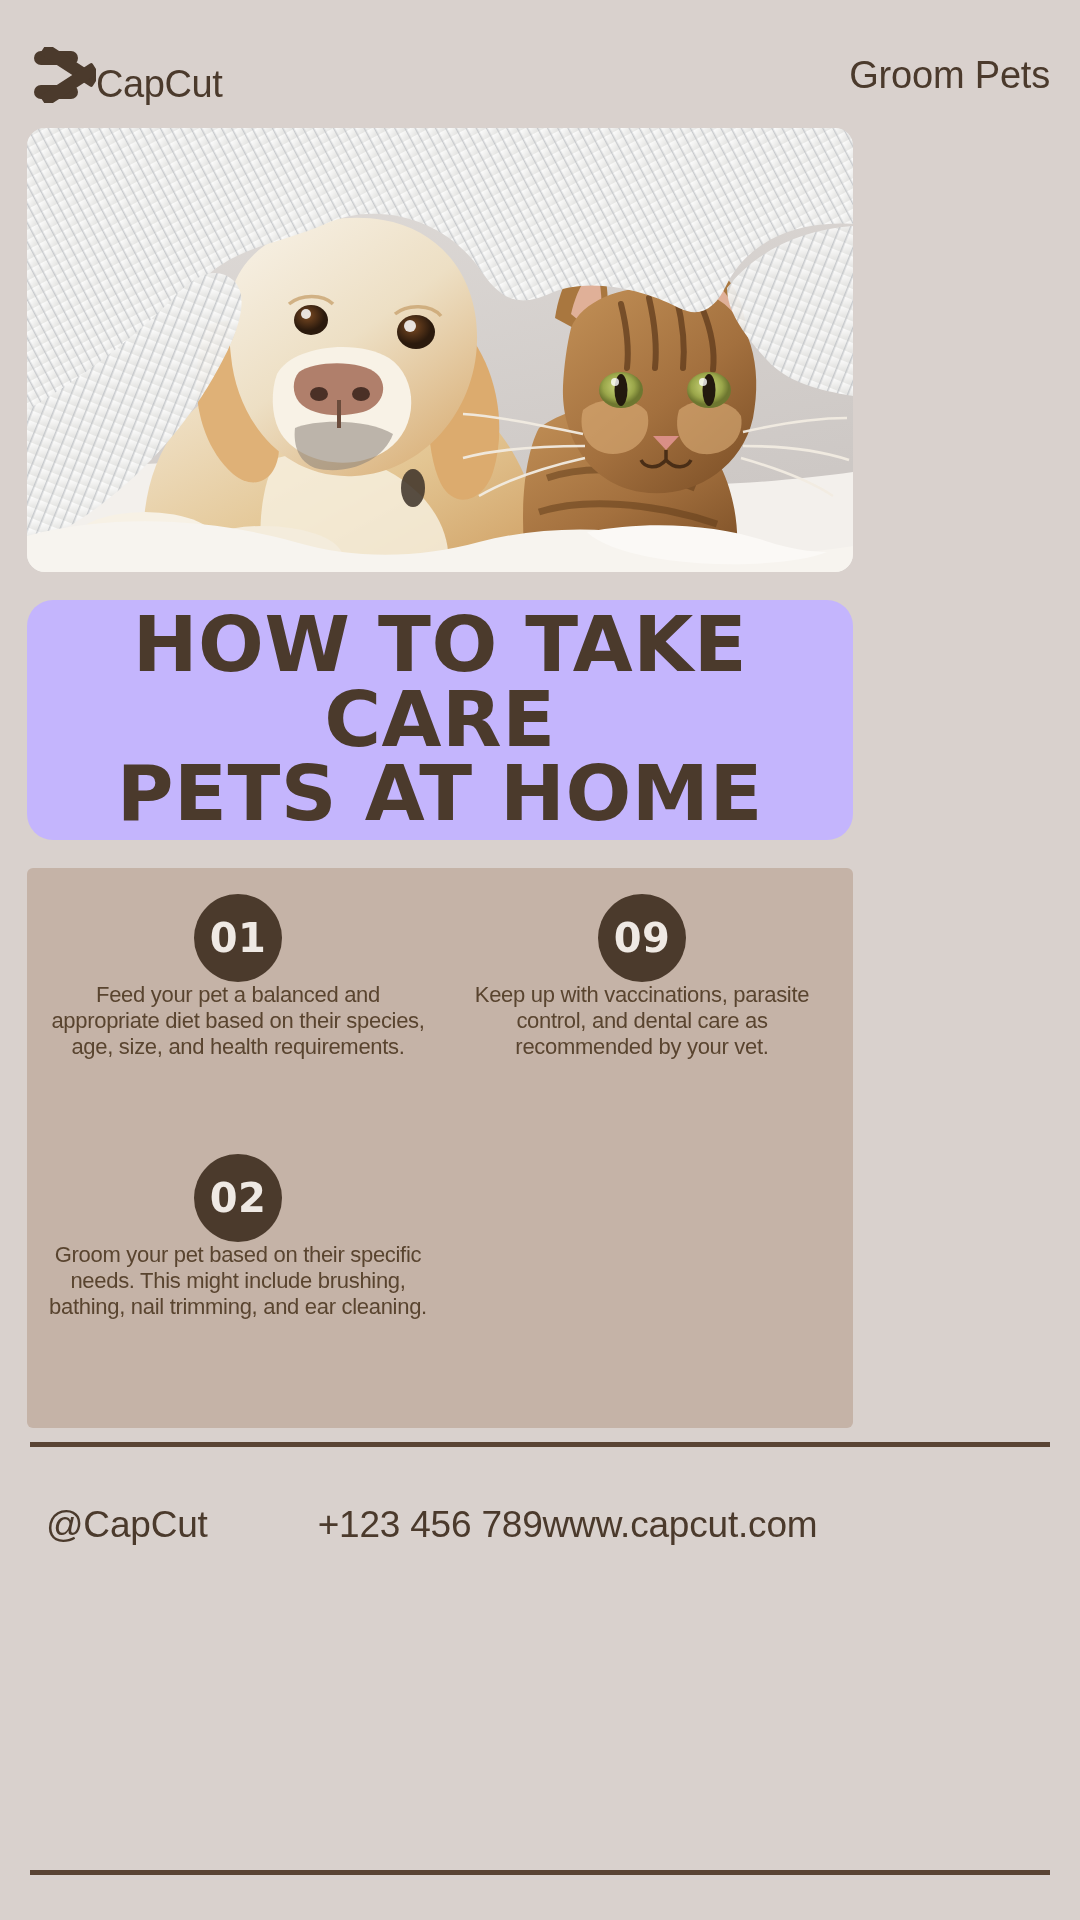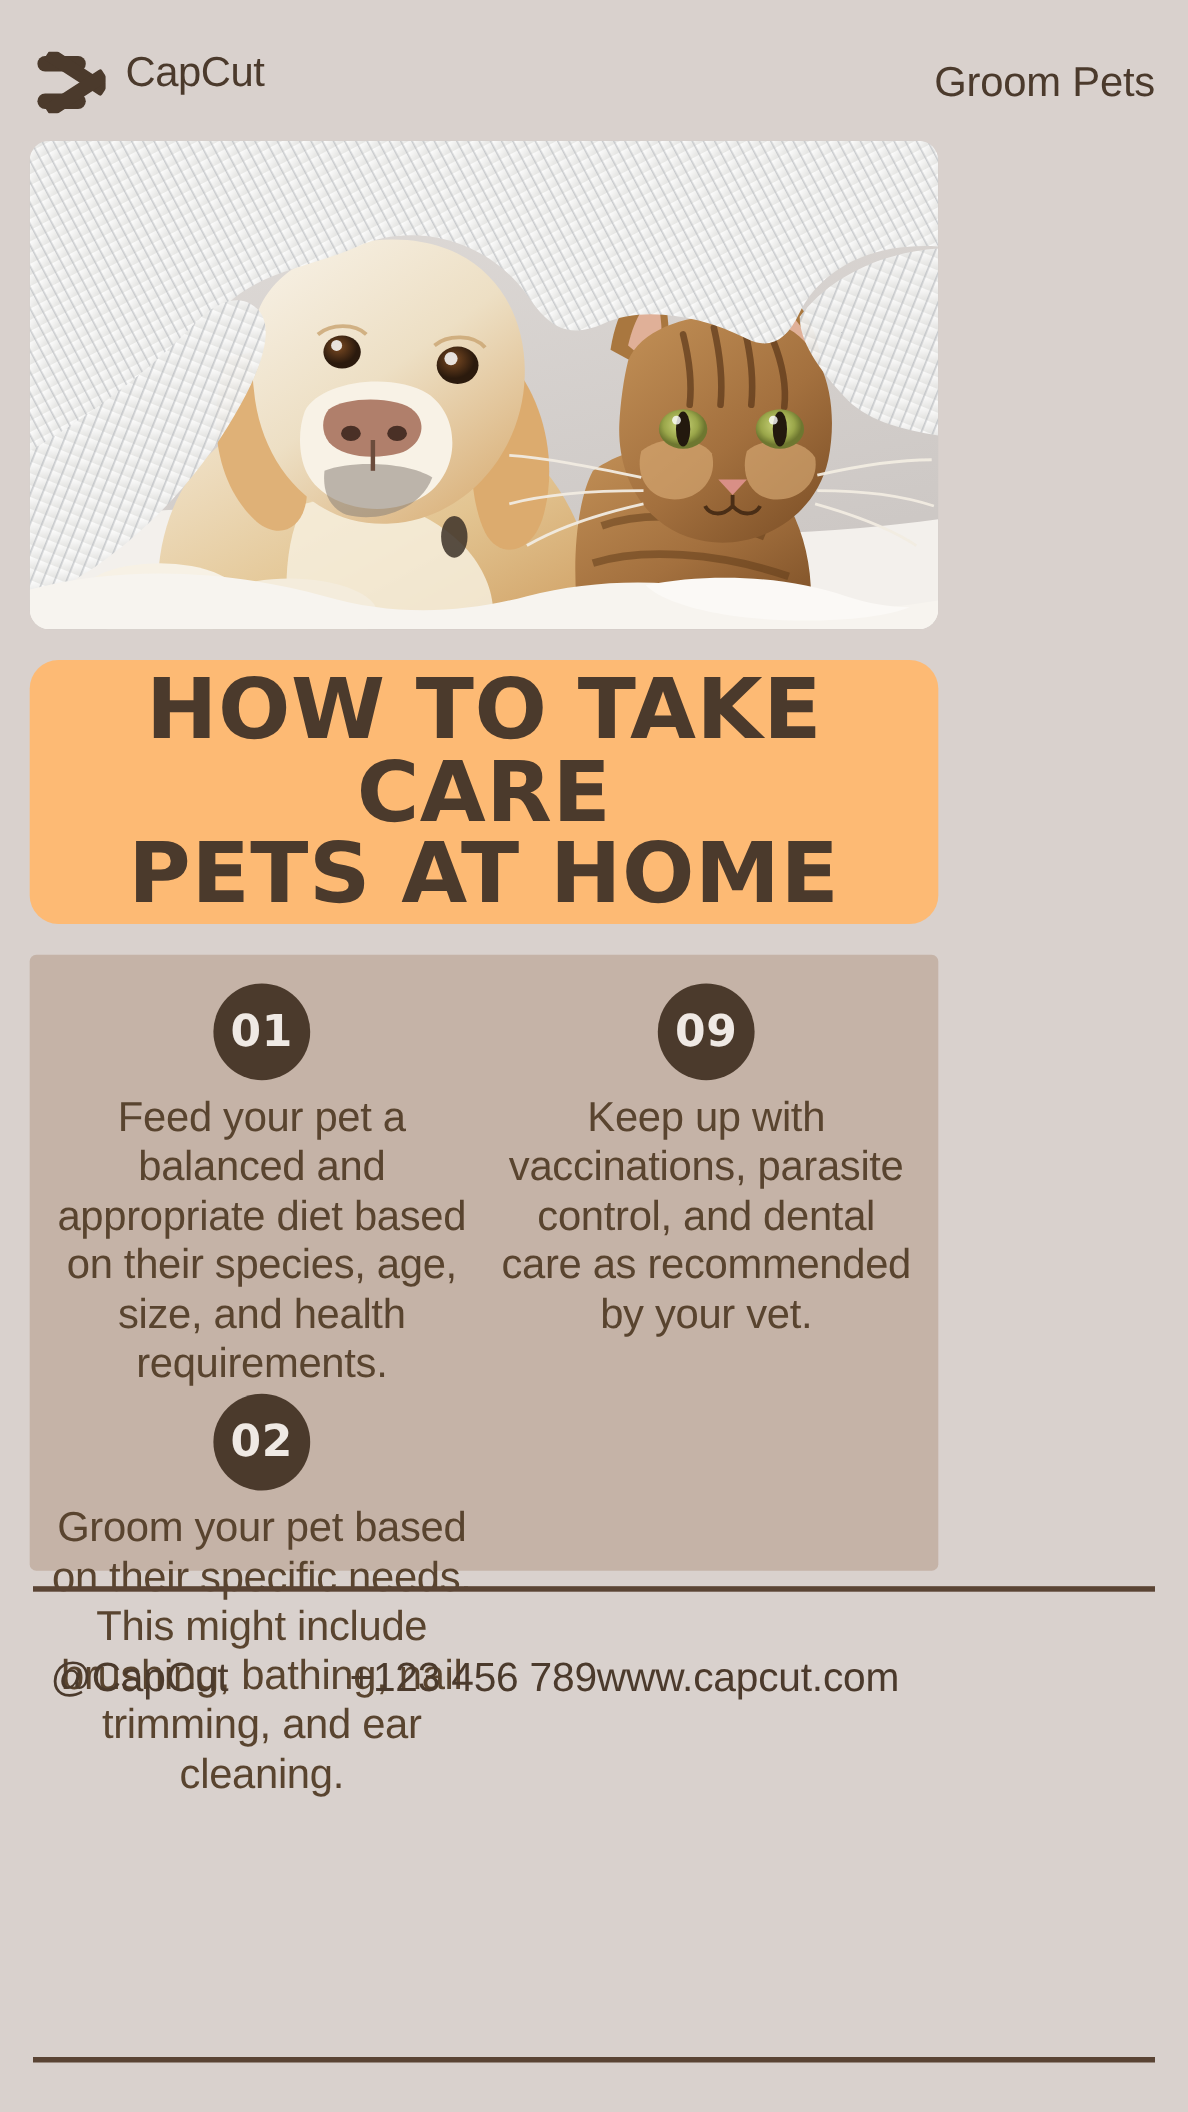--- a/index.html
+++ b/index.html
@@ -21,22 +21,21 @@
     top: 44px;
     left: 30px;
     right: 30px;
     height: 62px;
     display: flex;
     align-items: center;
     justify-content: space-between;
   }
   .brand {
     display: flex;
-    align-items: flex-start;
-    gap: 18px;
+    align-items: flex-end;
   }
   .capcut-logo {
     width: 66px;
     height: 56px;
     display: block;
   }
   .brand-name {
     font-size: 38px;
     color: #4b3a2c;
     letter-spacing: -0.4px;
@@ -62,21 +61,21 @@
   }
   .hero svg { display: block; width: 100%; height: 100%; }
 
   
   .title-banner {
     position: absolute;
     top: 600px;
     left: 27px;
     width: 826px;
     height: 240px;
-    background: #fdba74;
+    background: #c4b5fd;
     border-radius: 26px;
     display: flex;
     flex-direction: column;
     align-items: center;
     justify-content: center;
   }
   .title-line {
     color: #4b3a2c;
     font-family: "DejaVu Sans", sans-serif;
     font-weight: 700;
@@ -119,23 +118,22 @@
     display: flex;
     align-items: center;
     justify-content: center;
     font-family: "DejaVu Sans", sans-serif;
     font-weight: 700;
     font-size: 40px;
     letter-spacing: 0.5px;
     flex: none;
   }
   .tip-text {
-    margin-top: 12px;
     color: #59442f;
-    font-size: 38px;
+    font-size: 22px;
     line-height: 1.18;
     text-align: center;
     letter-spacing: -0.3px;
     padding: 0 6px;
   }
 
   
   .rule {
     position: absolute;
     left: 30px;

